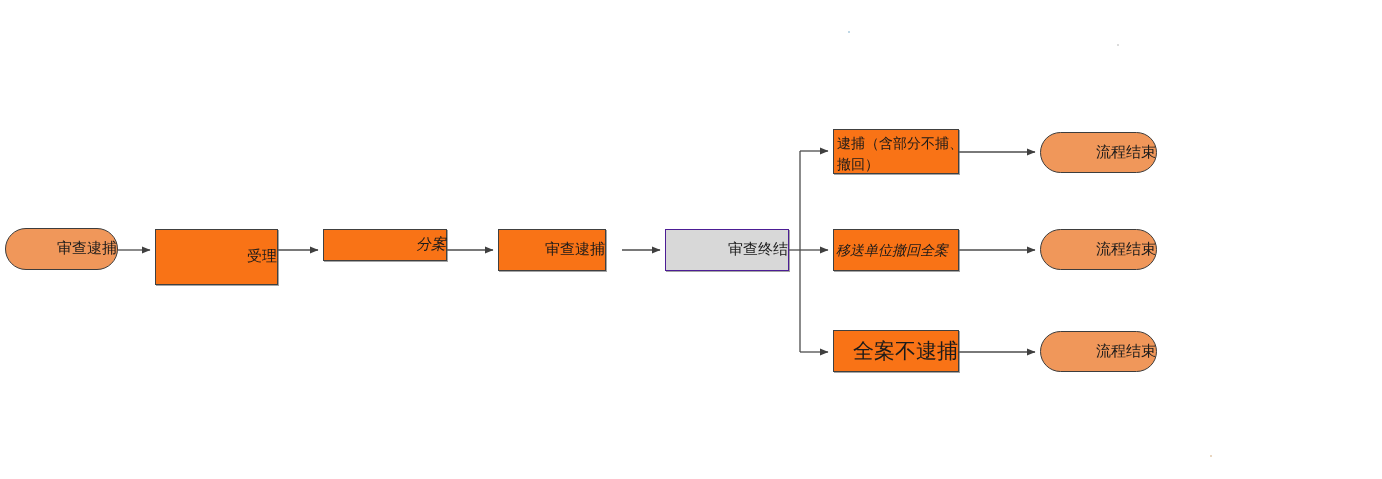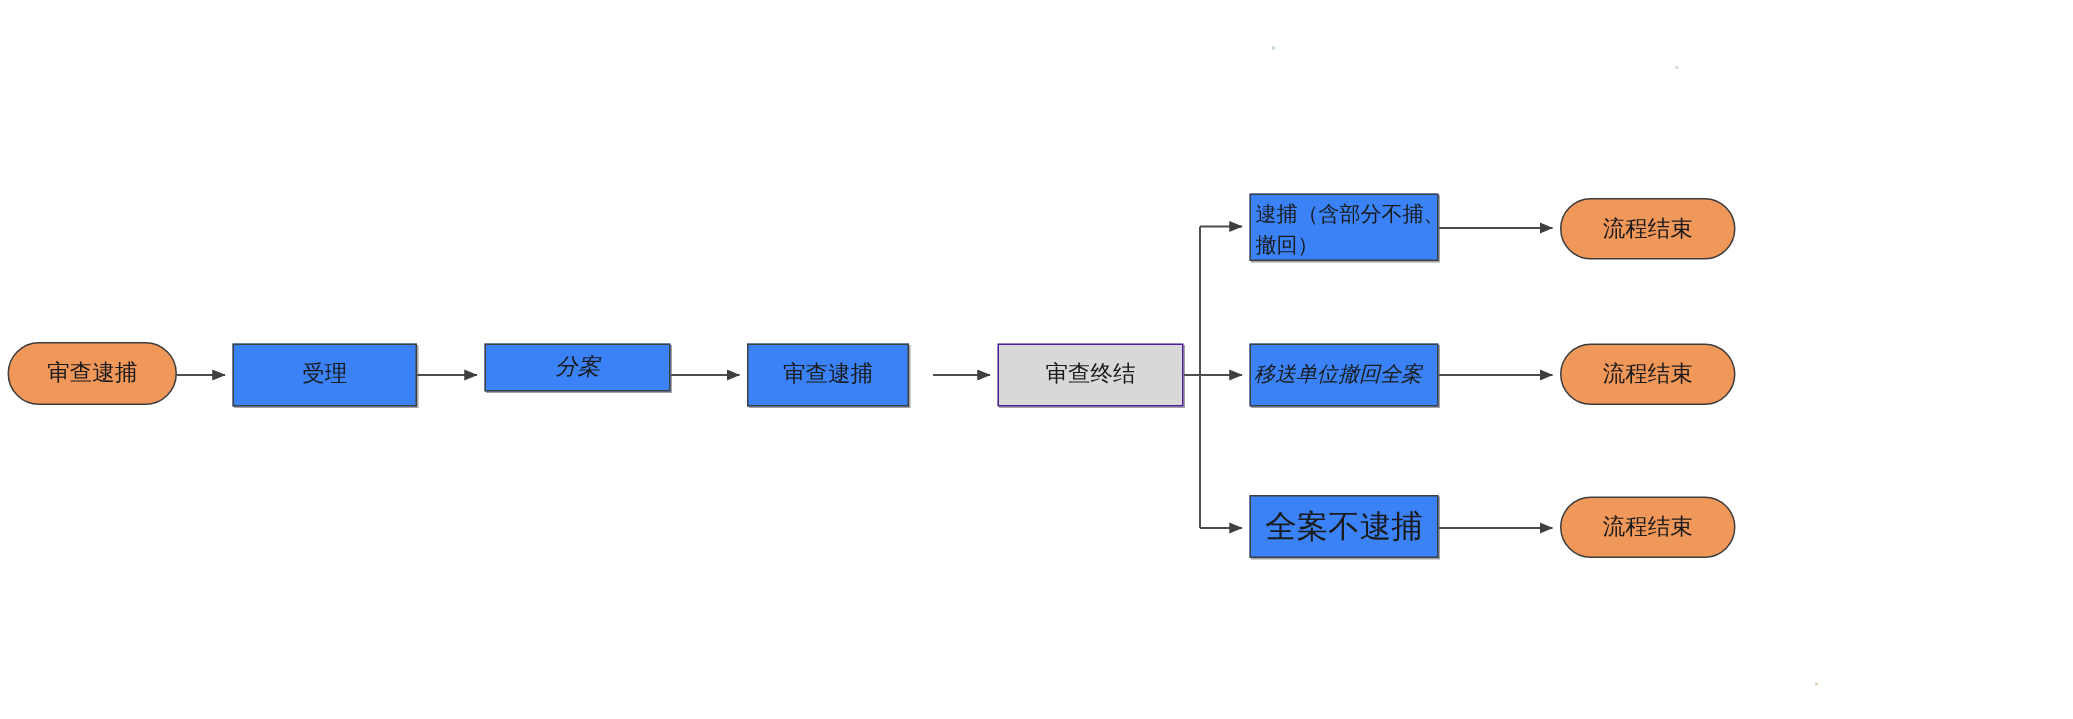--- a/index.html
+++ b/index.html
@@ -19,26 +19,26 @@
     left: 0;
     top: 0;
     width: 1382px;
     height: 479px;
   }
   .node {
     position: absolute;
     box-sizing: border-box;
     display: flex;
     align-items: center;
-    justify-content: center;
+    justify-content: flex-end;
     color: #1a1a1a;
     line-height: 1.45;
   }
   .node-process {
-    background: #3b82f6;
+    background: #f97316;
     border: 1px solid #404040;
     box-shadow: 1px 1px 0 rgba(90,90,90,0.55);
     font-size: 15px;
   }
   .node-terminal-gray {
     background: #d8d8d8;
     border: 1px solid #4c1d95;
     box-shadow: 1px 1px 0 rgba(90,90,90,0.55);
     font-size: 15px;
   }
@@ -120,21 +120,21 @@
   </g>
   <g>
     <line x1="959" y1="352" x2="1035" y2="352" stroke="#4d4d4d" stroke-width="1.3" marker-end="url(#arrowhead)"></line>
   </g>
 </svg>
 
 <div class="node node-round" style="left:5px; top:228px; width:113px; height:42px;">
   <span class="node-label">审查逮捕</span>
 </div>
 
-<div class="node node-process" style="left:155px; top:229px; width:123px; height:42px;">
+<div class="node node-process" style="left:155px; top:229px; width:123px; height:56px;">
   <span class="node-label">受理</span>
 </div>
 
 <div class="node node-process" style="left:323px; top:229px; width:124px; height:32px;font-style:italic;">
   <span class="node-label">分案</span>
 </div>
 
 <div class="node node-process" style="left:498px; top:229px; width:108px; height:42px;">
   <span class="node-label">审查逮捕</span>
 </div>

